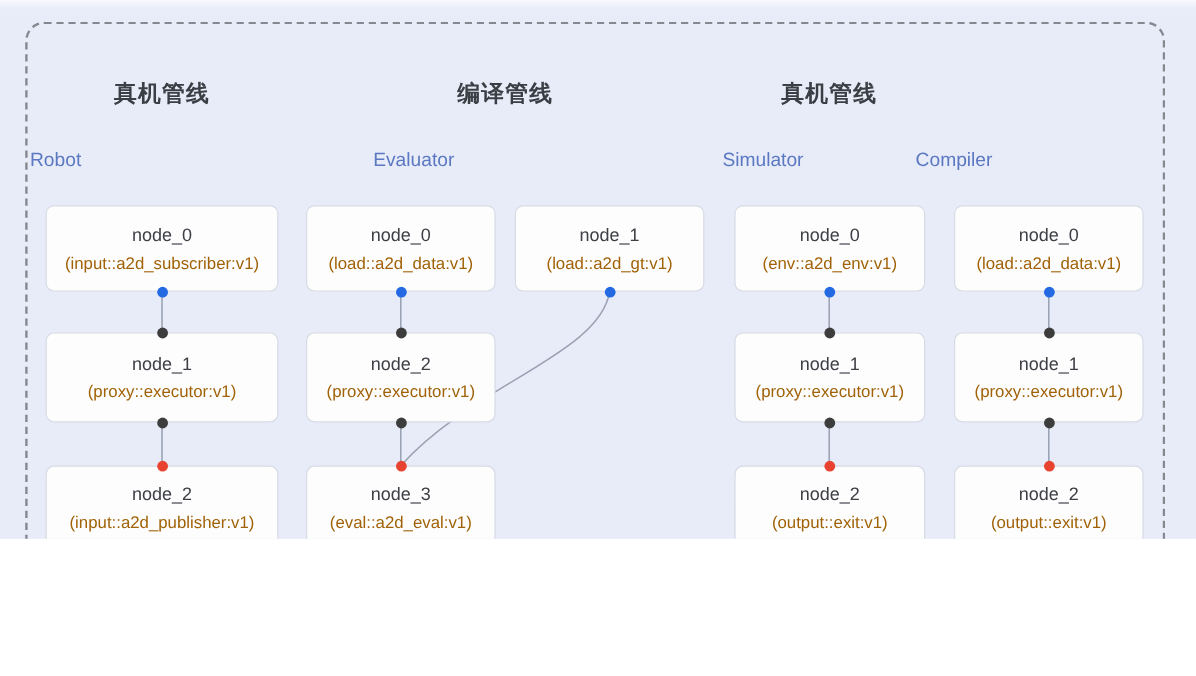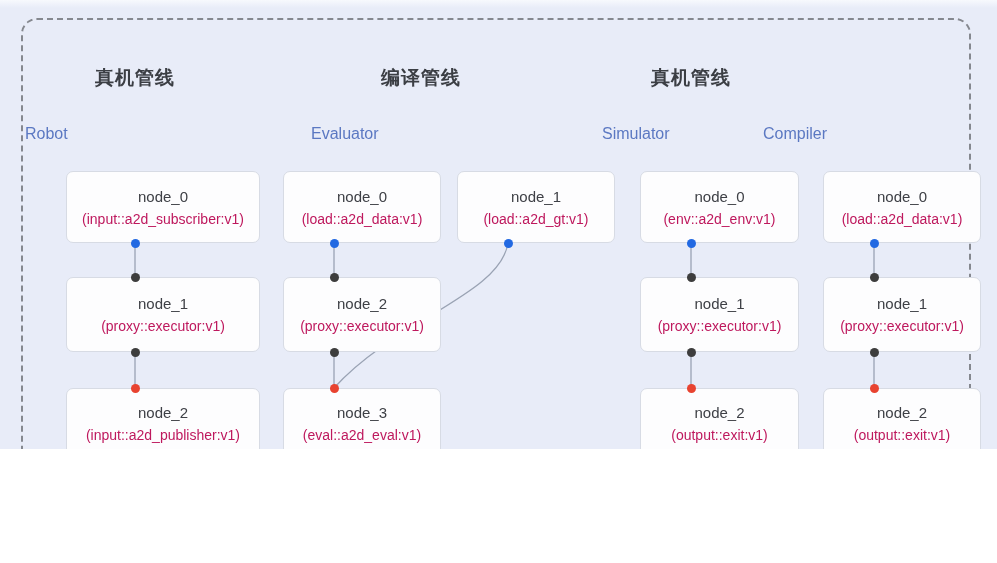--- a/index.html
+++ b/index.html
@@ -31,24 +31,23 @@
   .edges { position:absolute; left:0; top:0; z-index:1; }
   .node {
     position:absolute; z-index:2;
     box-sizing:border-box;
     background:#fdfdfe;
     border:1px solid #d7dbe4;
     border-radius:7px;
     display:flex; flex-direction:column;
     align-items:center; justify-content:center;
     text-align:center;
-    margin-left:28px;
   }
   .node .t { font-size:15px; line-height:23px; color:#3e4046; }
-  .node .s { font-size:14px; line-height:22px; color:#be185d; }
+  .node .s { font-size:14px; line-height:22px; color:#a16207; }
   .dot {
     position:absolute; z-index:3;
     width:9px; height:9px; border-radius:50%;
   }
   .dot-blue { background:#2269e2; }
   .dot-dark { background:#3d3d3d; }
   .dot-red  { background:#e84330; }
 
   
   .c1  { left:38px;  width:194px; }

